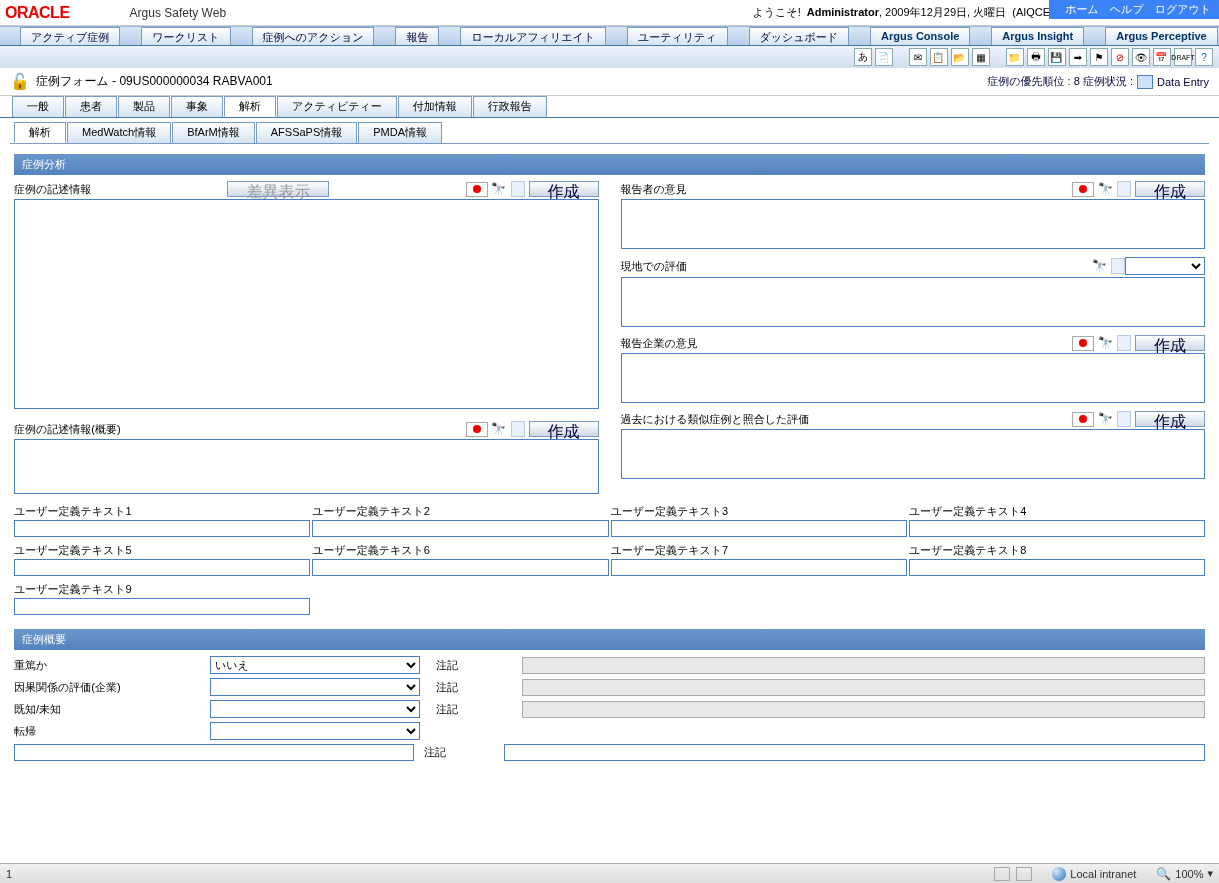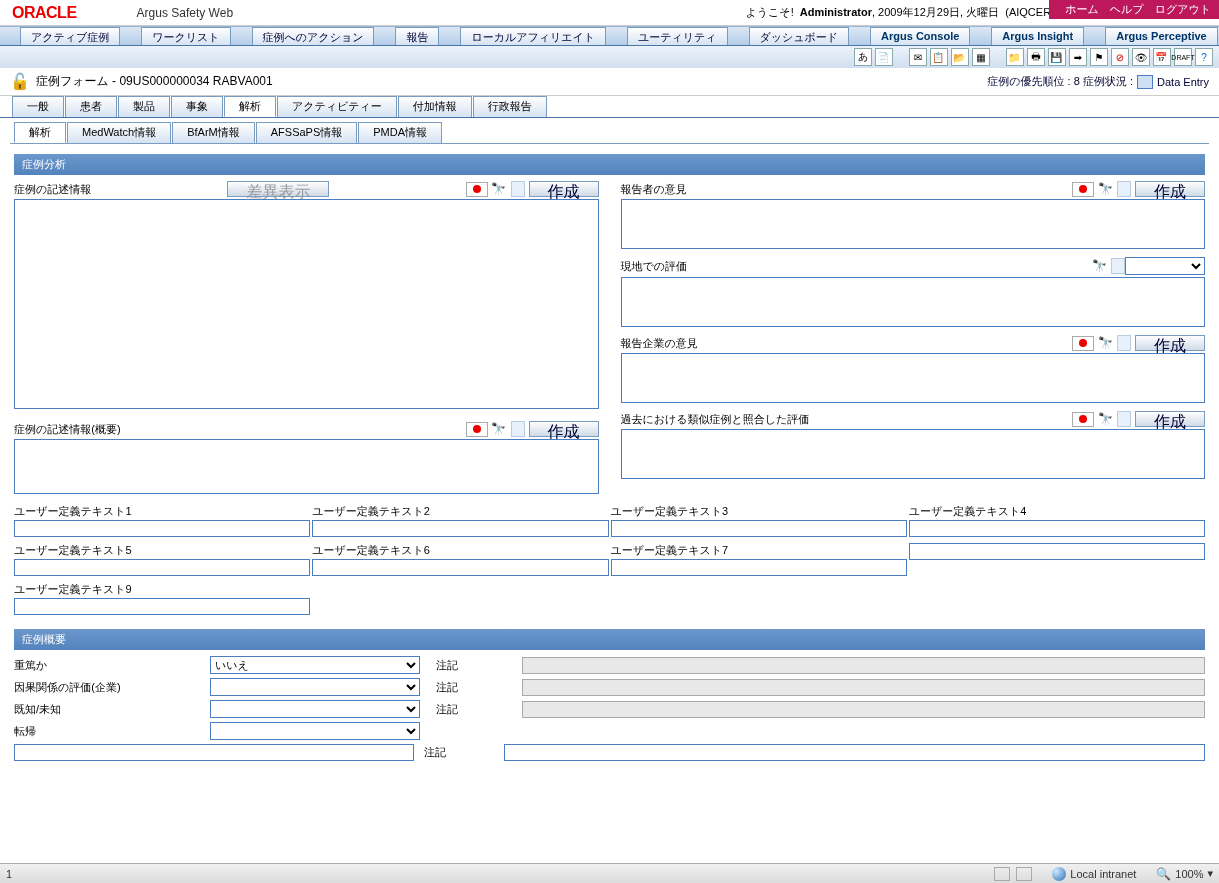--- a/index.html
+++ b/index.html
@@ -1,19 +1,19 @@
 <!DOCTYPE html>
 <html><head>
 <meta charset="utf-8">
 <style>
 * { box-sizing: border-box; margin: 0; padding: 0; }
 body { font-family: Arial, "MS PGothic", sans-serif; font-size: 11px; background: #fff; width: 1219px; height: 883px; overflow: hidden; }
-.top-links { position: absolute; top: 0; right: 0; background: #be185d; color: #fff; padding: 2px 8px; font-size: 11px; }
+.top-links { position: absolute; top: 0; right: 0; background: #3b82f6; color: #fff; padding: 2px 8px; font-size: 11px; }
 .top-links a { color: #fff; margin-left: 8px; text-decoration: none; }
-.header-bar { display: flex; align-items: center; height: 26px; padding: 2px 12px; background: #fff; border-bottom: 1px solid #ccc; }
+.header-bar { display: flex; align-items: center; height: 26px; padding: 2px 5px; background: #fff; border-bottom: 1px solid #ccc; }
 .logo { color: #e00; font-weight: bold; font-size: 16px; letter-spacing: -0.5px; margin-right: 60px; }
 .app-title { font-size: 12px; color: #333; }
 .welcome { margin-left: auto; font-size: 11px; color: #000; padding-right: 140px; }
 .welcome b { font-weight: bold; }
 .tab-row { display: flex; background: linear-gradient(#dbe7f5, #b5cde8); border-top: 1px solid #9bb7d8; border-bottom: 1px solid #4976aa; padding-left: 20px; height: 20px; gap: 20px; }
 .tab-row .tab { border: 1px solid #7a9cc0; border-bottom: none; background: linear-gradient(#fefefe, #d5e3f3); padding: 2px 10px; font-size: 11px; color: #003; cursor: pointer; margin-right: 1px; white-space: nowrap; }
 .tab-row .tab.bold { font-weight: bold; color: #003366; }
 .toolbar-row { background: linear-gradient(#eef3fa, #d0def0); height: 22px; display: flex; justify-content: flex-end; align-items: center; padding-right: 6px; gap: 3px; }
 .toolbar-row .ticon { width: 18px; height: 18px; border: 1px solid #8aa; background: #fff; display: inline-flex; align-items: center; justify-content: center; font-size: 10px; cursor: pointer; }
 .case-header { display: flex; align-items: center; padding: 4px 10px; border-bottom: 1px solid #ccc; background: #fff; }
@@ -255,20 +255,21 @@
       </div>
       <div class="cell">
         <span class="lbl">ユーザー定義テキスト6</span>
         <input type="text" style="">
       </div>
       <div class="cell">
         <span class="lbl">ユーザー定義テキスト7</span>
         <input type="text" style="">
       </div>
       <div class="cell">
+        <span class="lbl">ユーザー定義テキスト8</span>
         <input type="text" style="">
       </div>
       <div class="cell">
         <span class="lbl">ユーザー定義テキスト9</span>
         <input type="text" style="">
       </div>
     </div>
 
   <div class="section-bar" style="margin-top:14px">症例概要</div>
 

